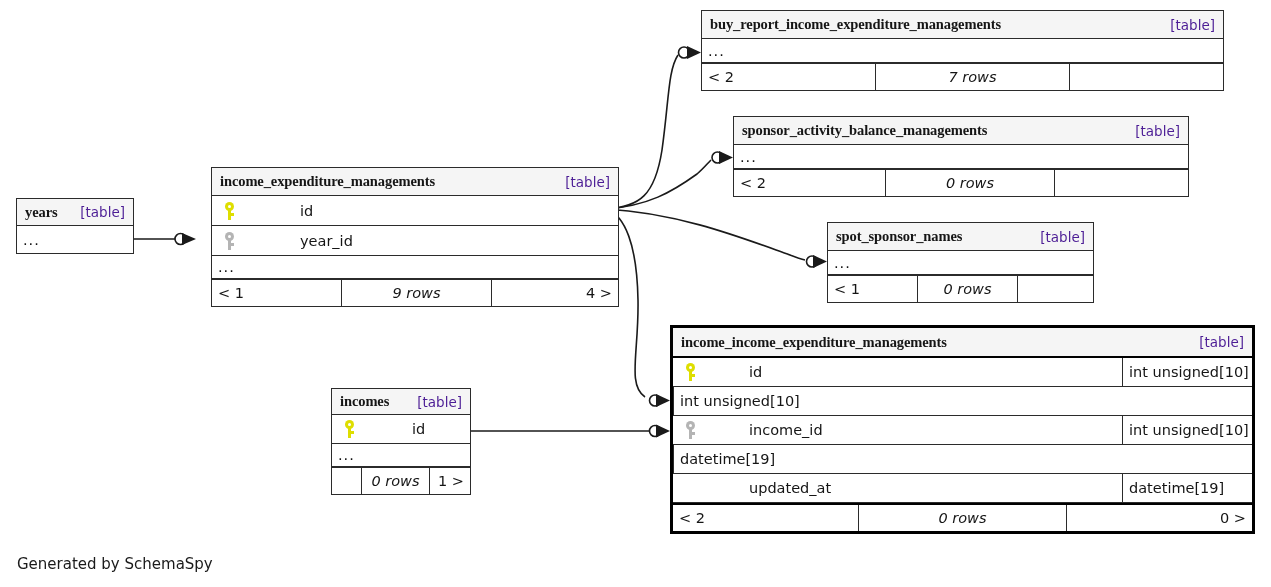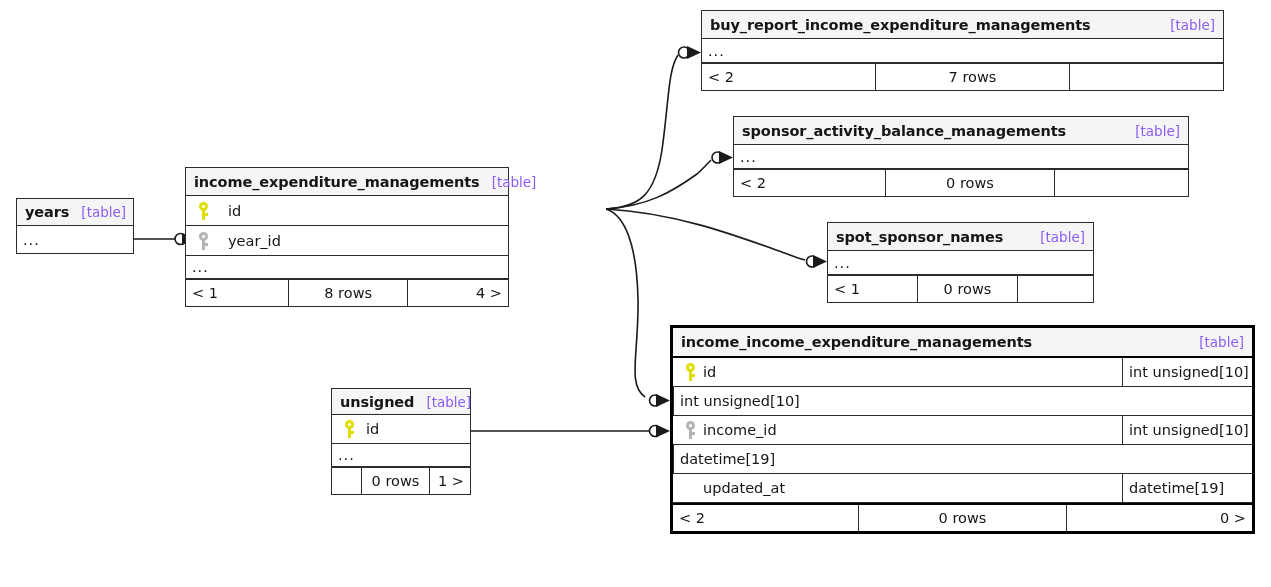--- a/index.html
+++ b/index.html
@@ -42,44 +42,46 @@
     justify-content: space-between;
     padding: 0 8px;
     height: 28px;
     white-space: nowrap;
   }
   .tbl.focus .tbl-head { border-bottom: 2px solid #000; }
   .tbl-name {
     font-weight: bold;
     font-size: 14.5px;
     letter-spacing: -0.1px;
+    font-family: Liberation Serif, serif;
   }
   .tbl-kind {
     font-weight: normal;
     font-size: 13.5px;
-    color: #8b5cf6;
+    color: #4c1d95;
     padding-left: 12px;
   }
 
   
   .row {
     box-sizing: border-box;
     display: flex;
     align-items: center;
     height: 29px;
     border-bottom: 1px solid #2b2b2b;
     white-space: nowrap;
   }
   .row:last-of-type { border-bottom: none; }
   .row .cell-name {
     flex: 1 1 auto;
     display: flex;
     align-items: center;
     padding-left: 6px;
     overflow: hidden;
+    gap: 46px;
   }
   .row .cell-type {
     flex: 0 0 auto;
     box-sizing: border-box;
     border-left: 1px solid #2b2b2b;
     padding: 0 6px;
     height: 100%;
     display: flex;
     align-items: center;
     font-size: 14.5px;
@@ -142,21 +144,21 @@
     box-sizing: border-box;
     display: flex;
     align-items: center;
     height: 100%;
     padding: 0 6px;
     border-right: 1px solid #2b2b2b;
     overflow: hidden;
   }
   .tbl-foot .fcell:last-child { border-right: none; }
   .fcell.left   { justify-content: flex-start; }
-  .fcell.center { justify-content: center; }
+  .fcell.center { justify-content: center; font-style: italic; }
   .fcell.right  { justify-content: flex-end; }
 
   
   #links {
     position: absolute;
     left: 0; top: 0;
     width: 1271px;
     height: 587px;
     z-index: 2;
     pointer-events: none;
@@ -220,21 +222,21 @@
   </svg>
 
   <div class="tbl" style="left:16px; top:198px; width:118px;">
     <div class="tbl-head" style="height:27px;">
       <span class="tbl-name">years</span>
       <span class="tbl-kind">[table]</span>
     </div>
     <div class="row ellipsis" style="height:27px;">...</div>
   </div>
 
-  <div class="tbl" style="left:185px; top:167px; width:324px;">
+  <div class="tbl" style="left:211px; top:167px; width:408px;">
     <div class="tbl-head">
       <span class="tbl-name">income_expenditure_managements</span>
       <span class="tbl-kind">[table]</span>
     </div>
     <div class="row" style="height:30px;">
       <span class="cell-name">
         <span class="keyicon key-pk">
             <i class="head"></i>
             <i class="hole"></i>
             <i class="shaft"></i>
@@ -250,21 +252,21 @@
             <i class="hole"></i>
             <i class="shaft"></i>
             <i class="tooth"></i>
           </span>
         <span class="col-label" style="padding-left:18px;">year_id</span>
       </span>
     </div>
     <div class="row ellipsis" style="height:23px;">...</div>
     <div class="tbl-foot">
       <span class="fcell left" style="width:130px;">&lt; 1</span>
-      <span class="fcell center" style="width:150px;">8 rows</span>
+      <span class="fcell center" style="width:150px;">9 rows</span>
       <span class="fcell right" style="width:126px;">4 &gt;</span>
     </div>
   </div>
 
   <div class="tbl" style="left:701px; top:10px; width:523px;">
     <div class="tbl-head">
       <span class="tbl-name">buy_report_income_expenditure_managements</span>
       <span class="tbl-kind">[table]</span>
     </div>
     <div class="row ellipsis" style="height:24px;">...</div>
@@ -296,21 +298,21 @@
     <div class="row ellipsis" style="height:24px;">...</div>
     <div class="tbl-foot">
       <span class="fcell left" style="width:90px;">&lt; 1</span>
       <span class="fcell center" style="width:100px;">0 rows</span>
       <span class="fcell right" style="width:75px;"></span>
     </div>
   </div>
 
   <div class="tbl" style="left:331px; top:388px; width:140px;">
     <div class="tbl-head" style="height:26px;">
-      <span class="tbl-name">unsigned</span>
+      <span class="tbl-name">incomes</span>
       <span class="tbl-kind">[table]</span>
     </div>
     <div class="row" style="height:29px;">
       <span class="cell-name">
         <span class="keyicon key-pk">
             <i class="head"></i>
             <i class="hole"></i>
             <i class="shaft"></i>
             <i class="tooth"></i>
           </span>
@@ -373,14 +375,15 @@
       <span class="cell-type" style="width:130px;">datetime[19]</span>
     </div>
 
     <div class="tbl-foot" style="height:28px;">
       <span class="fcell left" style="width:187px;">&lt; 2</span>
       <span class="fcell center" style="width:208px;">0 rows</span>
       <span class="fcell right" style="width:186px;">0 &gt;</span>
     </div>
   </div>
 
+  <div id="caption">Generated by SchemaSpy</div>
 
 </div>
 
 </body></html>

